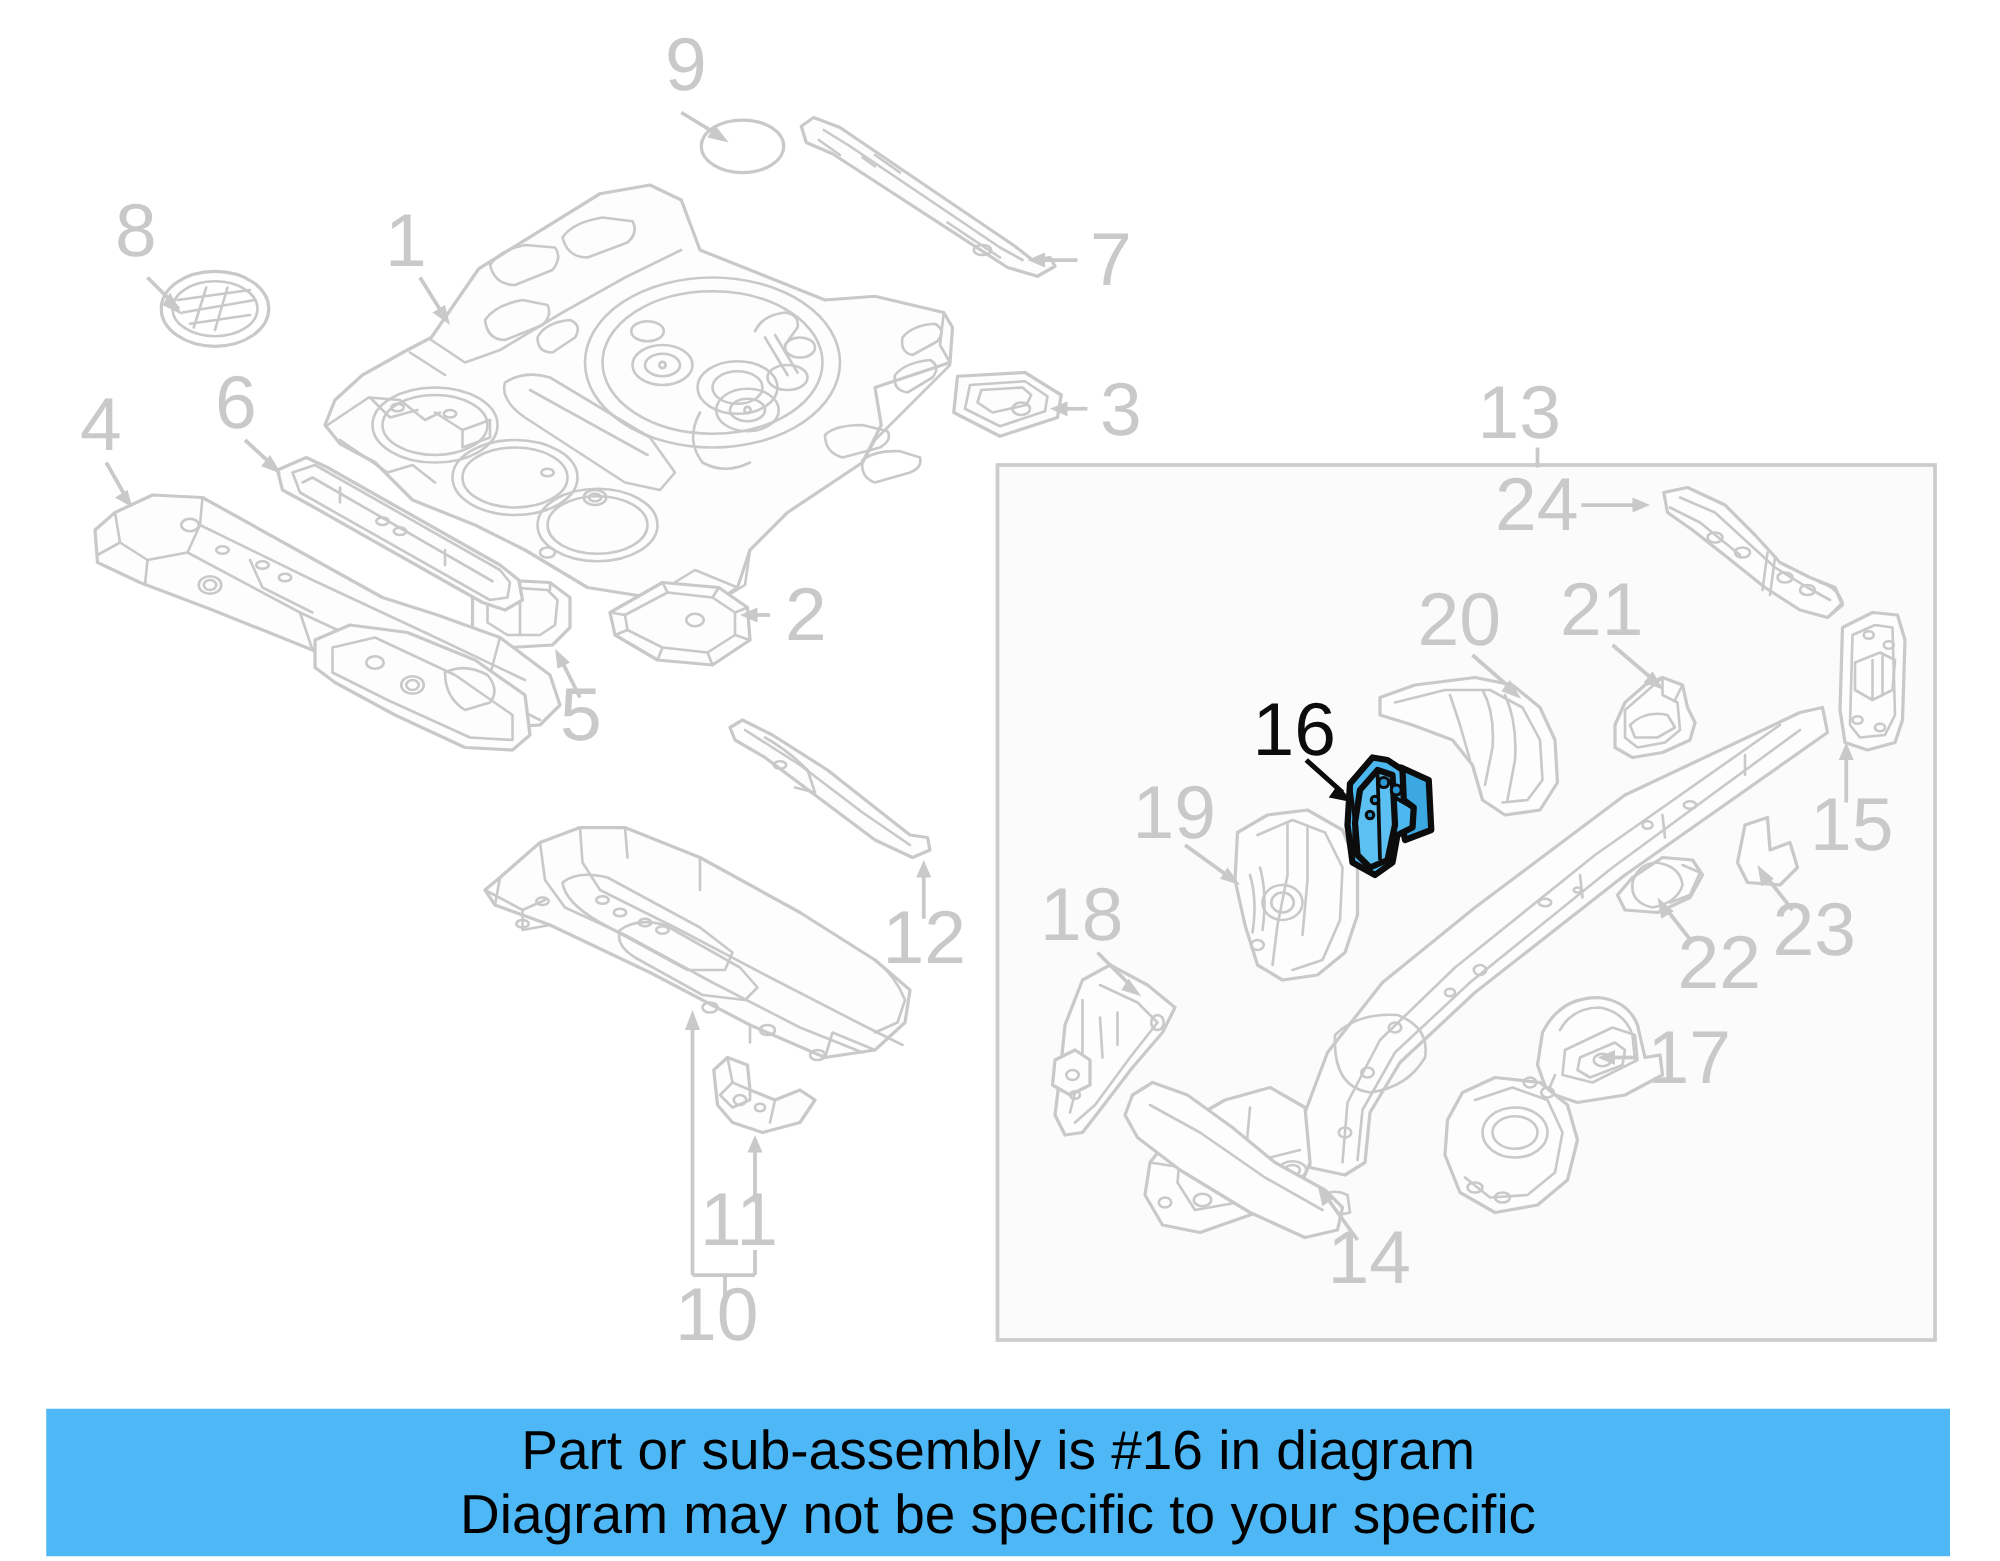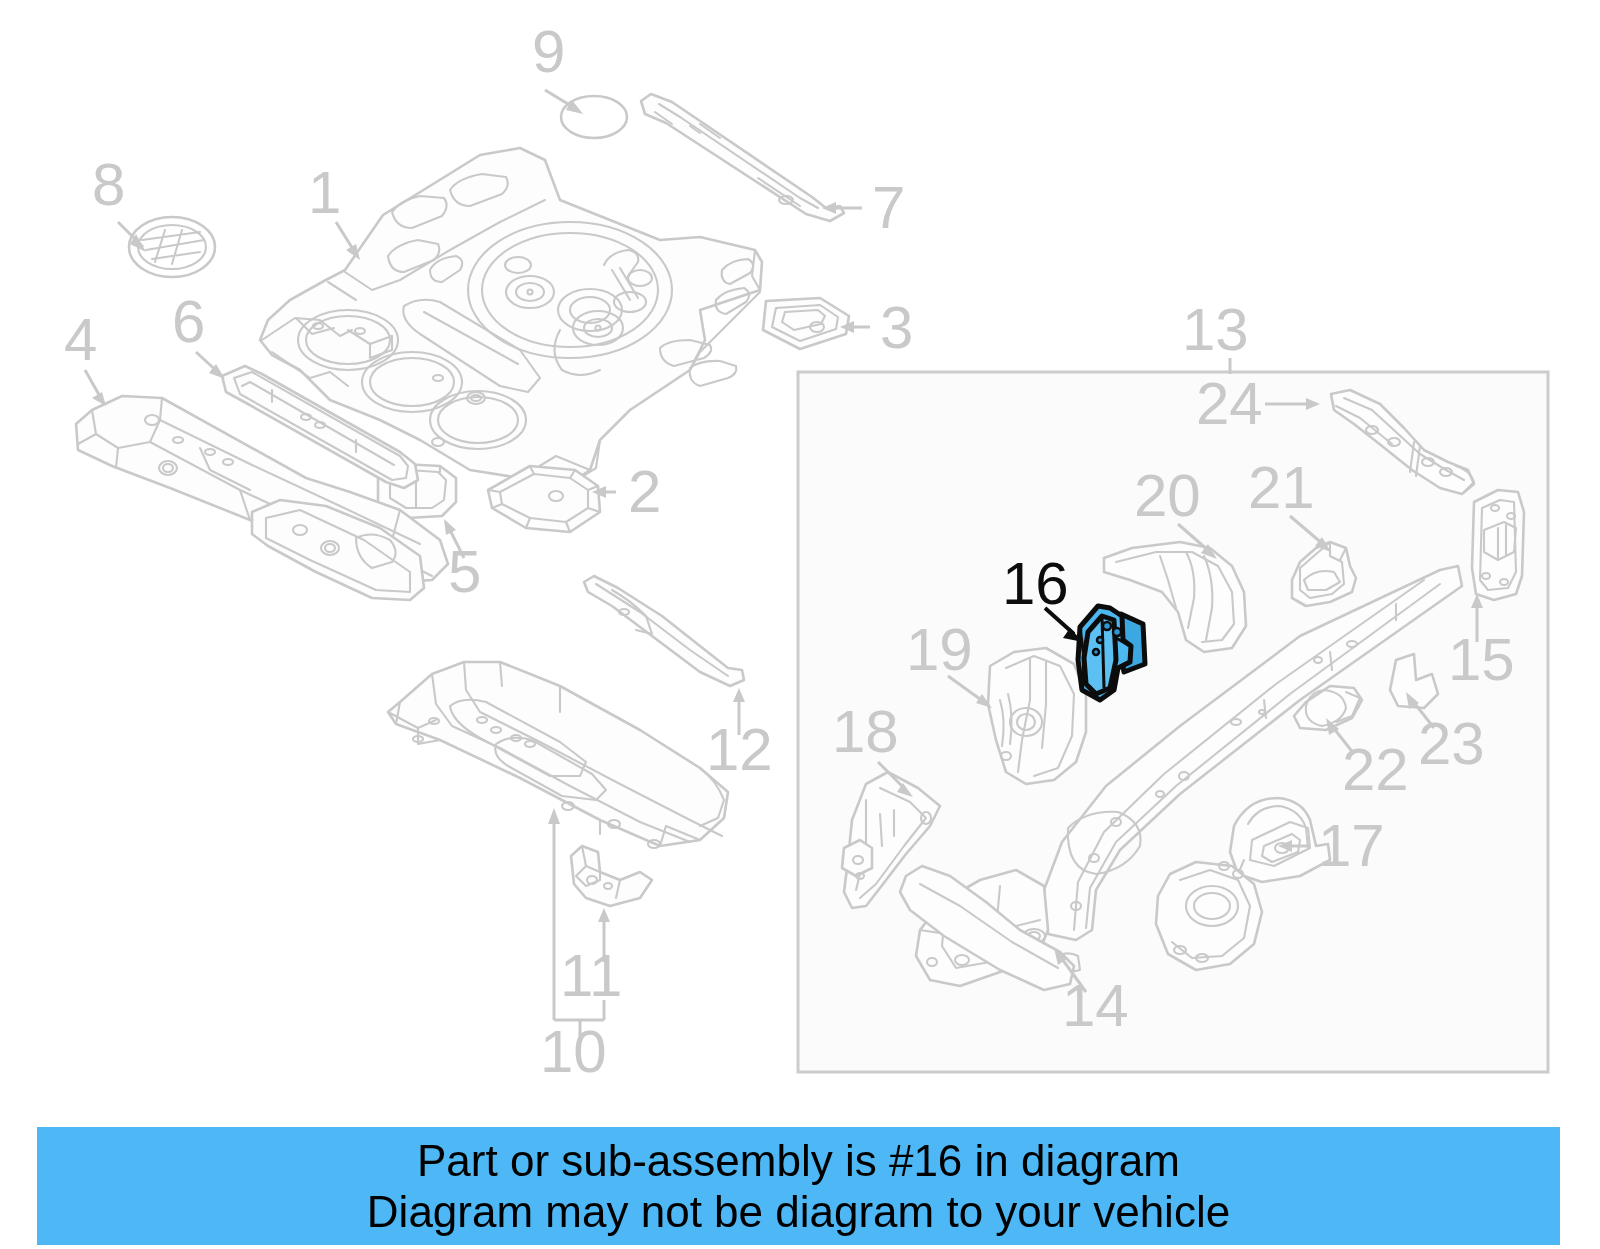--- a/index.html
+++ b/index.html
@@ -524,16 +524,16 @@
     <text class="num" x="706" y="770">12</text>
     <text class="num" x="1342" y="790">22</text>
     <text class="num" x="1318" y="866">17</text>
     <text class="num" x="560" y="996">11</text>
     <text class="num" x="1062" y="1026">14</text>
     <text class="num" x="540" y="1072">10</text>
   </svg>
 
   <div id="banner">
     <div class="bl">Part or sub-assembly is #16 in diagram</div>
-    <div class="bl">Diagram may not be diagram to your vehicle</div>
+    <div class="bl">Diagram may not be specific to your specific</div>
   </div>
 
 </div>
 
 </body></html>

